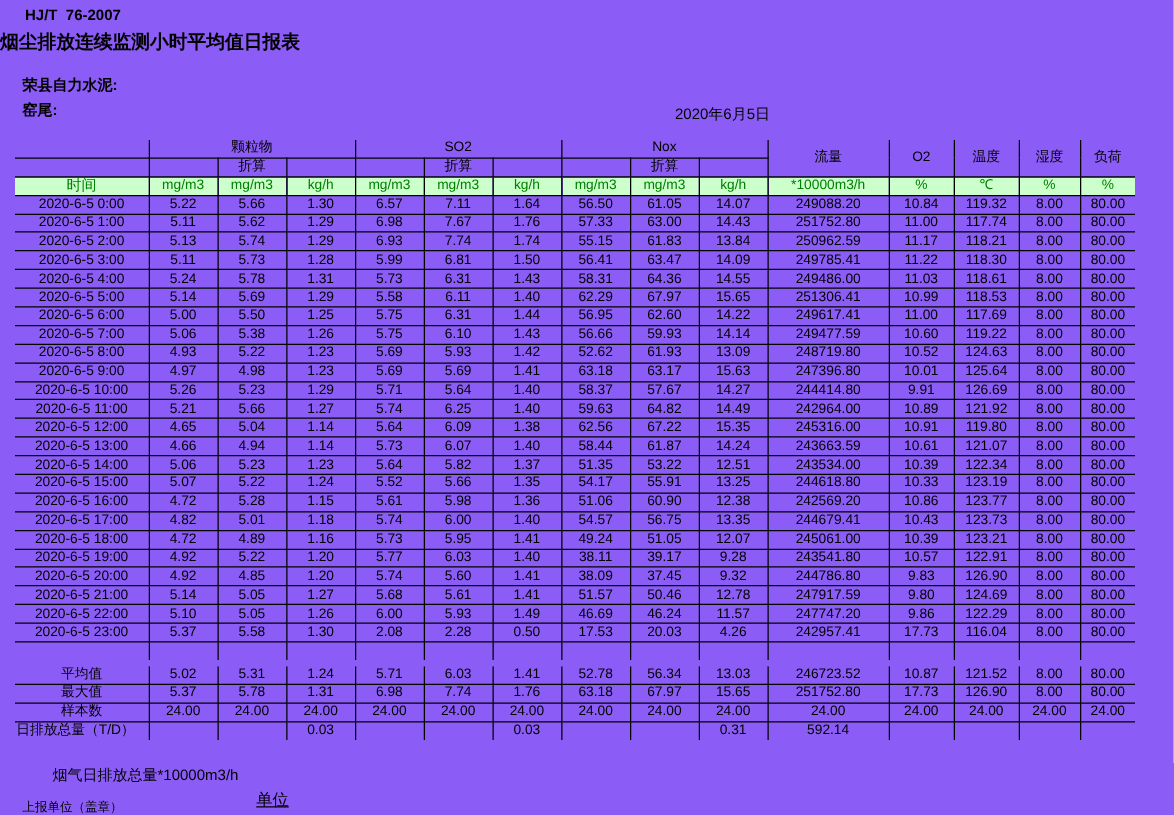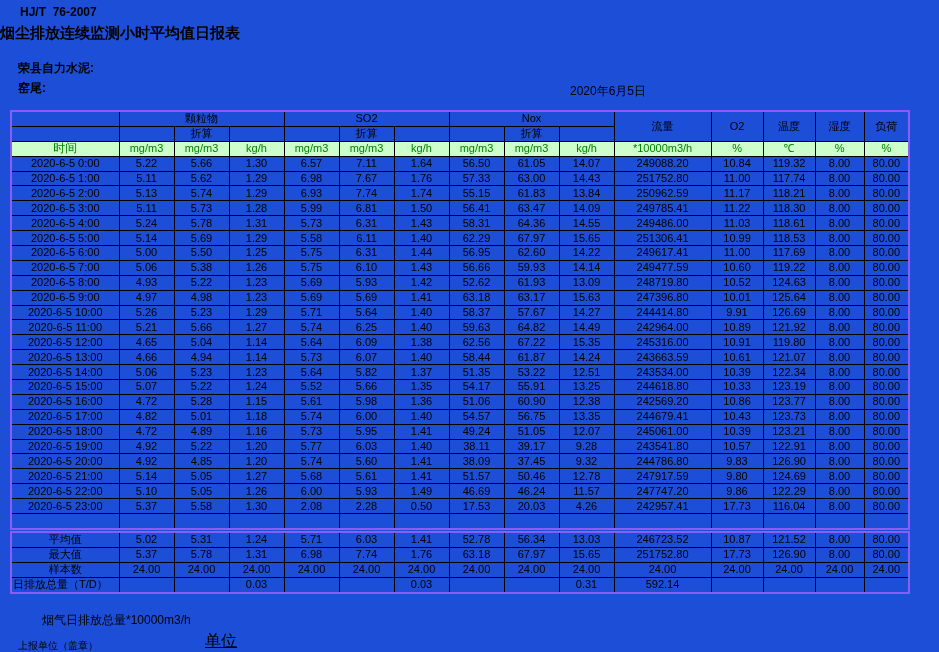--- a/index.html
+++ b/index.html
@@ -1,24 +1,24 @@
 <!DOCTYPE html>
 <html><head>
 <meta charset="utf-8">
 <style>
   html,body { margin:0; padding:0; background:#fff; }
   .page {
-    position:relative; width:939px; height:652px; background:#1d4ed8;
+    position:relative; width:939px; height:652px; background:#8b5cf6;
     font-family:"Liberation Sans", sans-serif; color:#000; overflow:hidden;
   }
   .doc-code { position:absolute; left:20px; top:5px; font-size:12px; font-weight:bold; white-space:pre; }
   .title    { position:absolute; left:0;  top:24px; width:660px; text-align:left; font-size:15px; font-weight:bold; }
   .company  { position:absolute; left:18px; top:60px; font-size:12px; font-weight:bold; }
   .stack    { position:absolute; left:18px; top:80px; font-size:12px; font-weight:bold; }
-  .date     { position:absolute; left:570px; top:83px; font-size:12px; }
+  .date     { position:absolute; left:540px; top:83px; font-size:12px; }
 
   table.report {
     position:absolute; left:10px; width:898px;
     border-collapse:collapse; table-layout:fixed;
     border:2px solid #8b5cf6;
   }
   #main-table    { top:110px; }
   #summary-table { top:531px; }
 
   .col-time { width:108px; }
@@ -39,21 +39,21 @@
   .ghead { font-size:12px; text-align:center; }
   .unit-row td { background:#ccffcc; color:#008000; text-align:center; }
   .unit-row .time-head { font-size:12px; }
   td.num  { text-align:right; padding-right:6px; }
   td.time-cell { text-align:right; padding-right:5px; }
   td.sum-label { text-align:right; padding-right:4px; }
   td.sum-label.left-align { text-align:left; padding-left:1px;margin-left:28px; }
 
   .note       { position:absolute; left:18px;  top:612px; font-size:12px;margin-left:24px; }
   .sign       { position:absolute; left:18px;  top:639px; font-size:10px; }
-  .unit-label { position:absolute; left:205px; top:631px; font-size:16px;text-decoration:underline; }
+  .unit-label { position:absolute; left:205px; top:631px; font-size:13px;text-decoration:underline; }
 </style>
 </head>
 <body>
 
 <div class="page">
 
   <div class="doc-code">HJ/T  76-2007</div>
   <div class="title">烟尘排放连续监测小时平均值日报表</div>
   <div class="company">荣县自力水泥:</div>
   <div class="stack">窑尾:</div>

